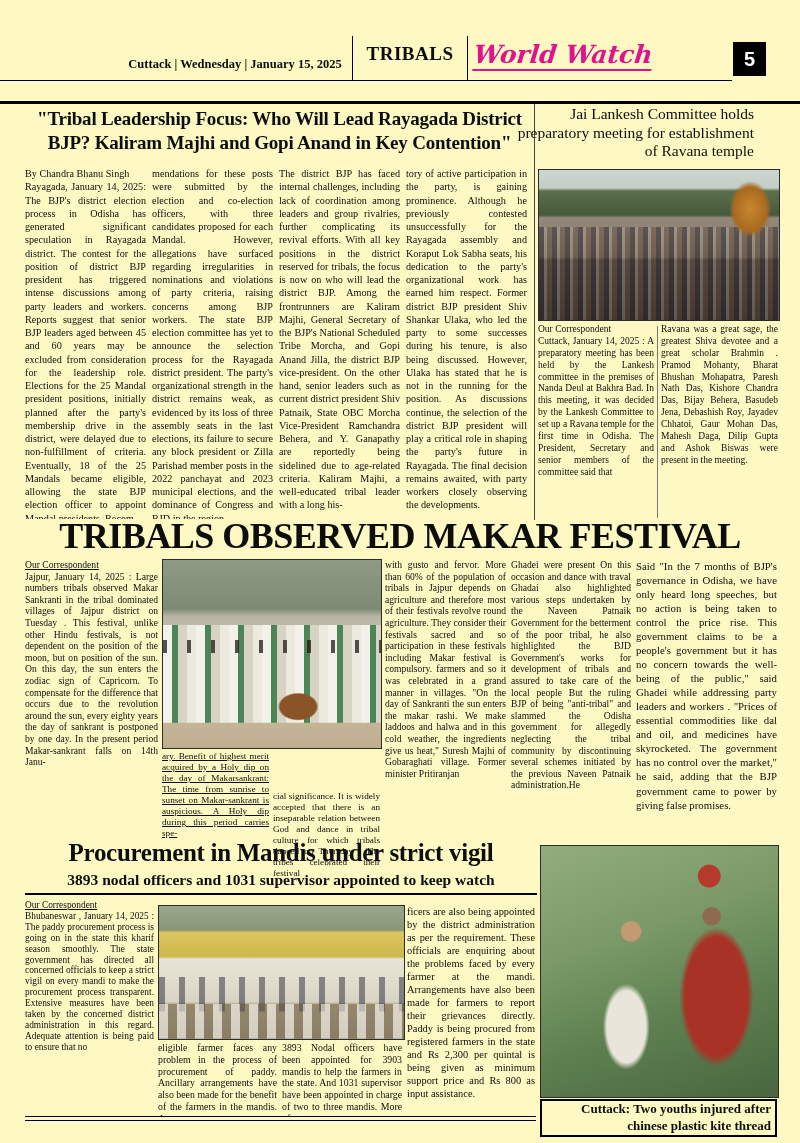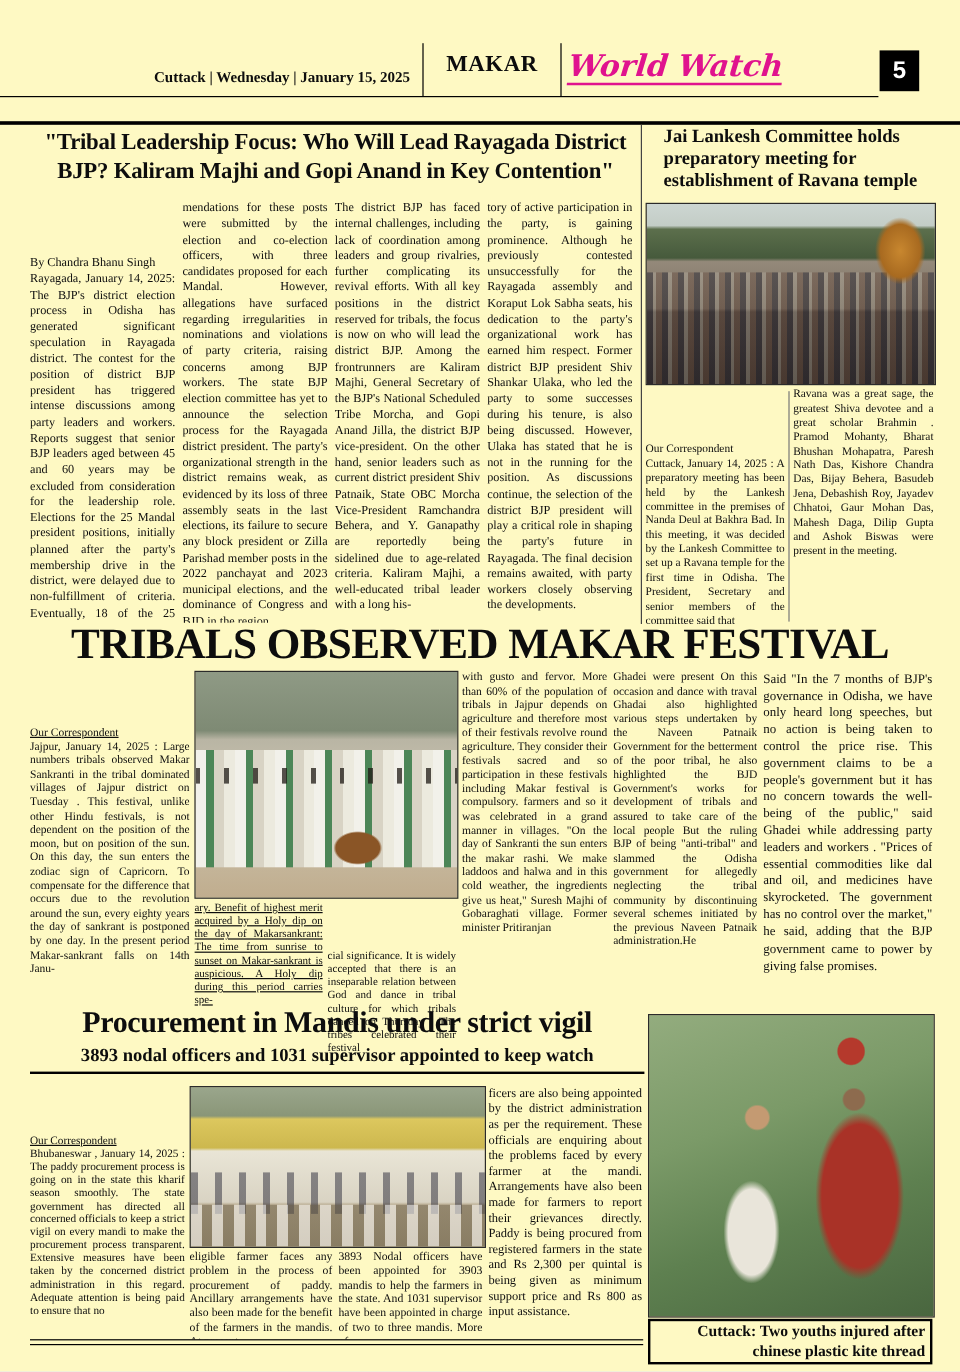--- a/index.html
+++ b/index.html
@@ -14,26 +14,26 @@
   .edition{left:353px;top:43px;width:114px;font-size:19px;font-weight:bold;text-align:center;letter-spacing:.5px;}
   .logo{left:474px;top:40px;width:190px;font-family:"DejaVu Serif",serif;font-style:italic;font-weight:bold;font-size:25px;color:#e0138e;transform:skewX(-6deg);}
   .logo span{border-bottom:2px solid #e0138e;}
   .pagebox{left:733px;top:42px;width:33px;height:34px;background:#000;color:#fff;font-size:20px;font-weight:bold;display:flex;align-items:center;justify-content:center;font-family:"Liberation Sans",sans-serif;}
   .follow-row{left:0;top:83px;width:732px;height:16px;display:flex;align-items:center;justify-content:center;gap:5px;}
   .follow-label{font-size:10.5px;font-weight:bold;letter-spacing:.3px;}
   .fb-icon{width:12px;height:12px;background:#1558b0;color:#fff;font-size:10px;font-weight:bold;display:flex;align-items:flex-end;justify-content:center;line-height:1;}
   .fb-url{font-size:11.5px;}
   
   .a-headline{left:25px;top:107px;width:509px;font-size:19px;font-weight:bold;text-align:center;line-height:1.25;letter-spacing:-.2px;}
-  .b-headline{left:553px;top:105px;width:240px;font-size:15.5px;font-weight:bold;text-align:left;line-height:1.2;}
+  .b-headline{left:514px;top:105px;width:240px;font-size:15.5px;font-weight:normal;text-align:right;line-height:1.2;}
   .c-headline{left:20px;top:515px;width:760px;font-size:36px;font-weight:bold;text-align:center;white-space:nowrap;letter-spacing:-.5px;}
   .d-headline{left:25px;top:839px;width:512px;font-size:25px;font-weight:bold;text-align:center;letter-spacing:-.3px;}
   .d-subhead{left:25px;top:871px;width:512px;font-size:15.5px;font-weight:bold;text-align:center;border-bottom:2px solid #000;padding-bottom:4px;}
   .u{text-decoration:underline;}
-  .corr{display:block;margin-top:46px;}
+  .corr{display:block;}
   
   .photo{border:1px solid #2b2b2b;background-repeat:no-repeat;}
   .b-photo{left:538px;top:169px;width:240px;height:150px;
     background:
       radial-gradient(ellipse 30px 40px at 88% 26%, #c8872f 0%, #a86a20 55%, transparent 70%),
       repeating-linear-gradient(90deg, rgba(25,25,40,.45) 0 5px, rgba(200,195,185,.25) 5px 8px, rgba(90,60,50,.35) 8px 13px) 0 100% / 100% 62% no-repeat,
       linear-gradient(180deg,#cdd6d2 0%,#c3cdc6 12%,#5c6f4c 14%,#465a3c 30%,#94897a 32%,#7c7162 58%,#584e44 60%,#3e362e 100%);}
   .c-photo{left:162px;top:559px;width:218px;height:188px;
     background:
       radial-gradient(ellipse 26px 18px at 62% 78%, #8a5526 0 70%, transparent 78%),
@@ -56,21 +56,21 @@
   .e-caption{left:540px;top:1099px;width:237px;height:38px;border:2px solid #000;font-size:13px;font-weight:bold;text-align:right;line-height:1.3;display:flex;align-items:center;justify-content:center;padding:1px 4px;box-sizing:border-box;}
   .rule-double{left:25px;top:1116px;width:511px;height:3px;border-top:1px solid #000;border-bottom:1px solid #000;}
 </style>
 </head>
 <body>
 
 <div class="page">
 
   <div class="abs dateline">Cuttack | Wednesday | January 15, 2025</div>
   <div class="abs vline" style="left:352px;top:36px;height:44px;"></div>
-  <div class="abs edition">MAKAR</div>
+  <div class="abs edition">TRIBALS</div>
   <div class="abs vline" style="left:467px;top:36px;height:44px;"></div>
   <div class="abs logo"><span>World Watch</span></div>
   <div class="abs pagebox">5</div>
   <div class="abs rule" style="left:0;top:80px;width:732px;height:1px;"></div>
   <div class="abs rule" style="left:0;top:101px;width:800px;height:3px;"></div>
 
   <div class="abs a-headline">"Tribal Leadership Focus: Who Will Lead Rayagada District BJP? Kaliram Majhi and Gopi Anand in Key Contention"</div>
   <div class="abs body-text" style="left:25px;top:167px;width:121px;height:352px;">
     <span class="corr">By Chandra Bhanu Singh</span>
     <span>Rayagada, January 14, 2025: The BJP's district election process in Odisha has generated significant speculation in Rayagada district. The contest for the position of district BJP president has triggered intense discussions among party leaders and workers. Reports suggest that senior BJP leaders aged between 45 and 60 years may be excluded from consideration for the leadership role. Elections for the 25 Mandal president positions, initially planned after the party's membership drive in the district, were delayed due to non-fulfillment of criteria. Eventually, 18 of the 25 Mandals became eligible, allowing the state BJP election officer to appoint Mandal presidents. Recom-</span>

